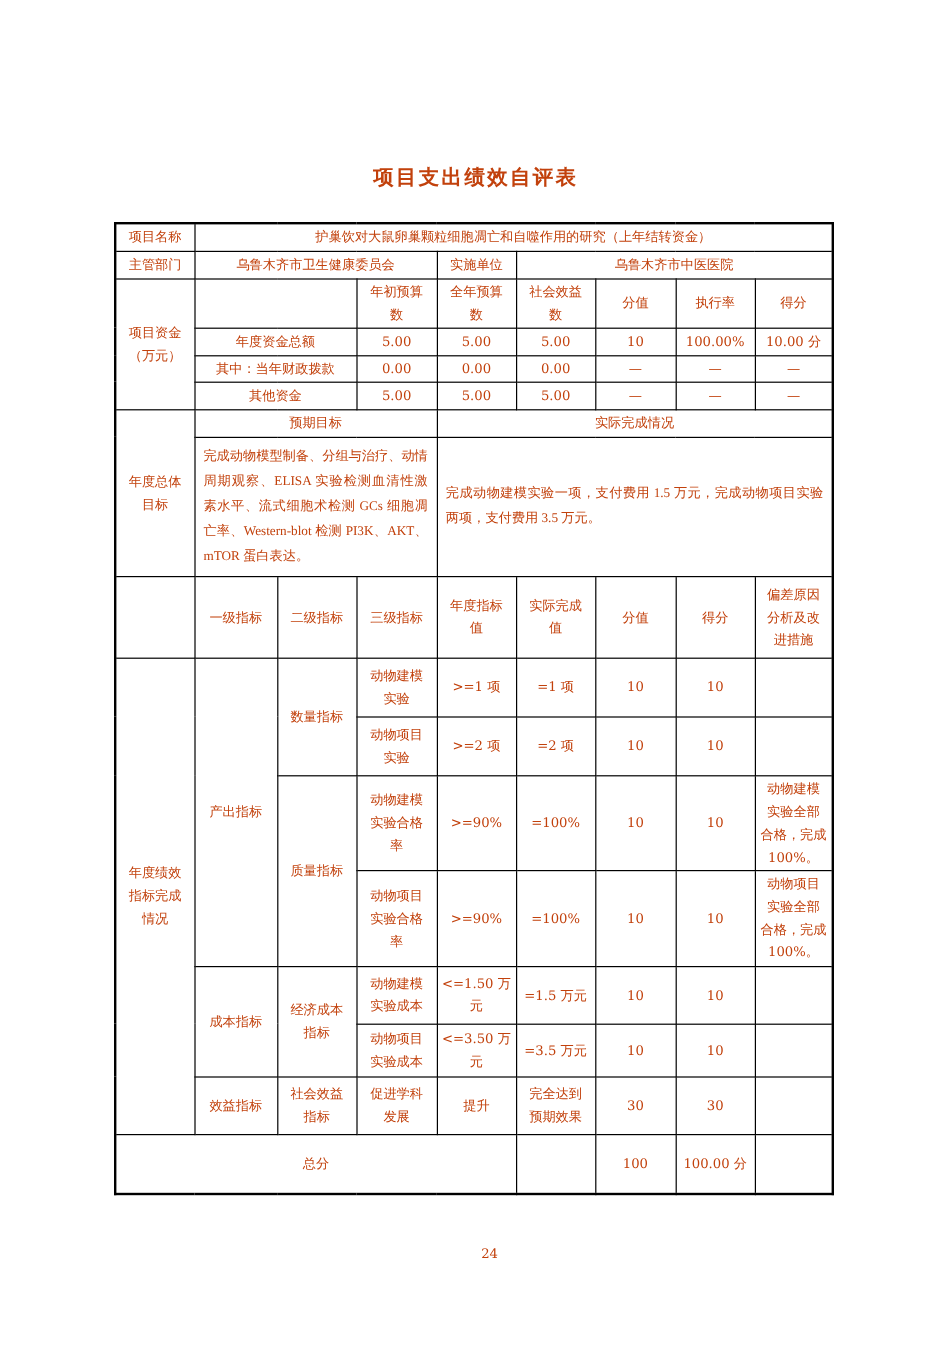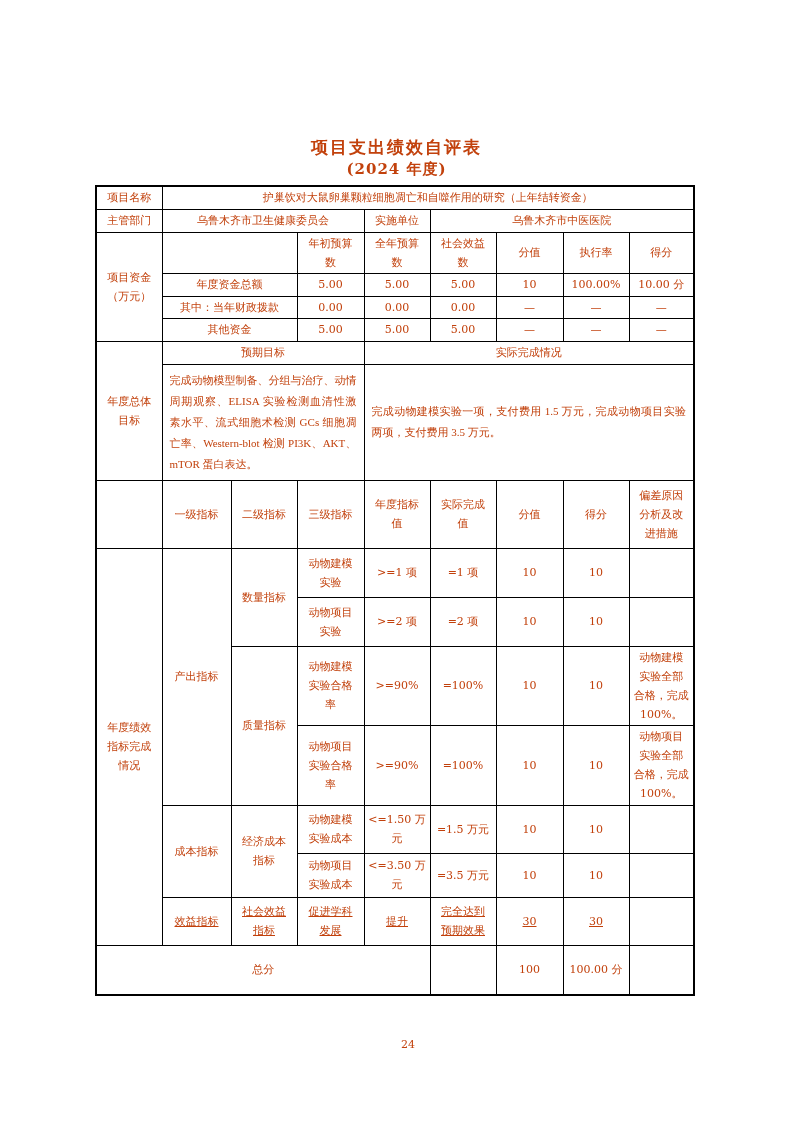--- a/index.html
+++ b/index.html
@@ -67,39 +67,38 @@
   tr.r6  { height: 23px; }
   tr.r7  { height: 23px; }
   tr.r8  { height: 102px; font-family: Liberation Serif, serif; }
   tr.r9  { height: 68px; }
   tr.r10 { height: 49px; }
   tr.r11 { height: 49px; }
   tr.r12 { height: 77px; }
   tr.r13 { height: 80px; }
   tr.r14 { height: 48px; }
   tr.r15 { height: 44px; }
-  tr.r16 { height: 48px; text-decoration: underline; }
+  tr.r16 { height: 48px; }
   tr.r17 { height: 50px; }
   .page-number {
     position: absolute;
     top: 1038px;
     left: 0;
     width: 100%;
     text-align: center;
     font-size: 11px;
     padding-left: 23px;
   }
 </style>
 </head>
 <body>
 
 <div class="page">
 
   <div class="doc-title">项目支出绩效自评表</div>
-  <div class="doc-subtitle">(2024 年度)</div>
 
   <table class="self-eval">
     <colgroup>
       <col style="width:66px">
         <col style="width:69px">
         <col style="width:66px">
       <col style="width:67px">
         <col style="width:66px">
         <col style="width:66px">
       <col style="width:67px">

